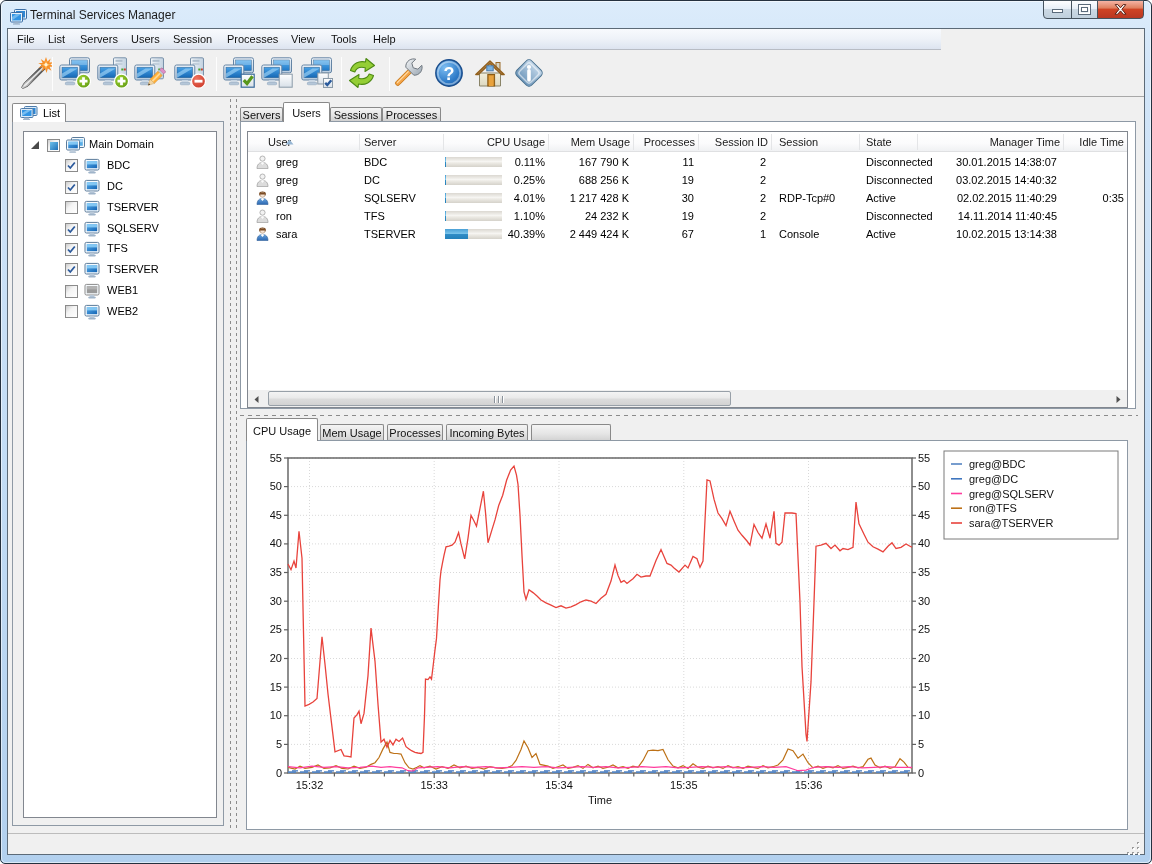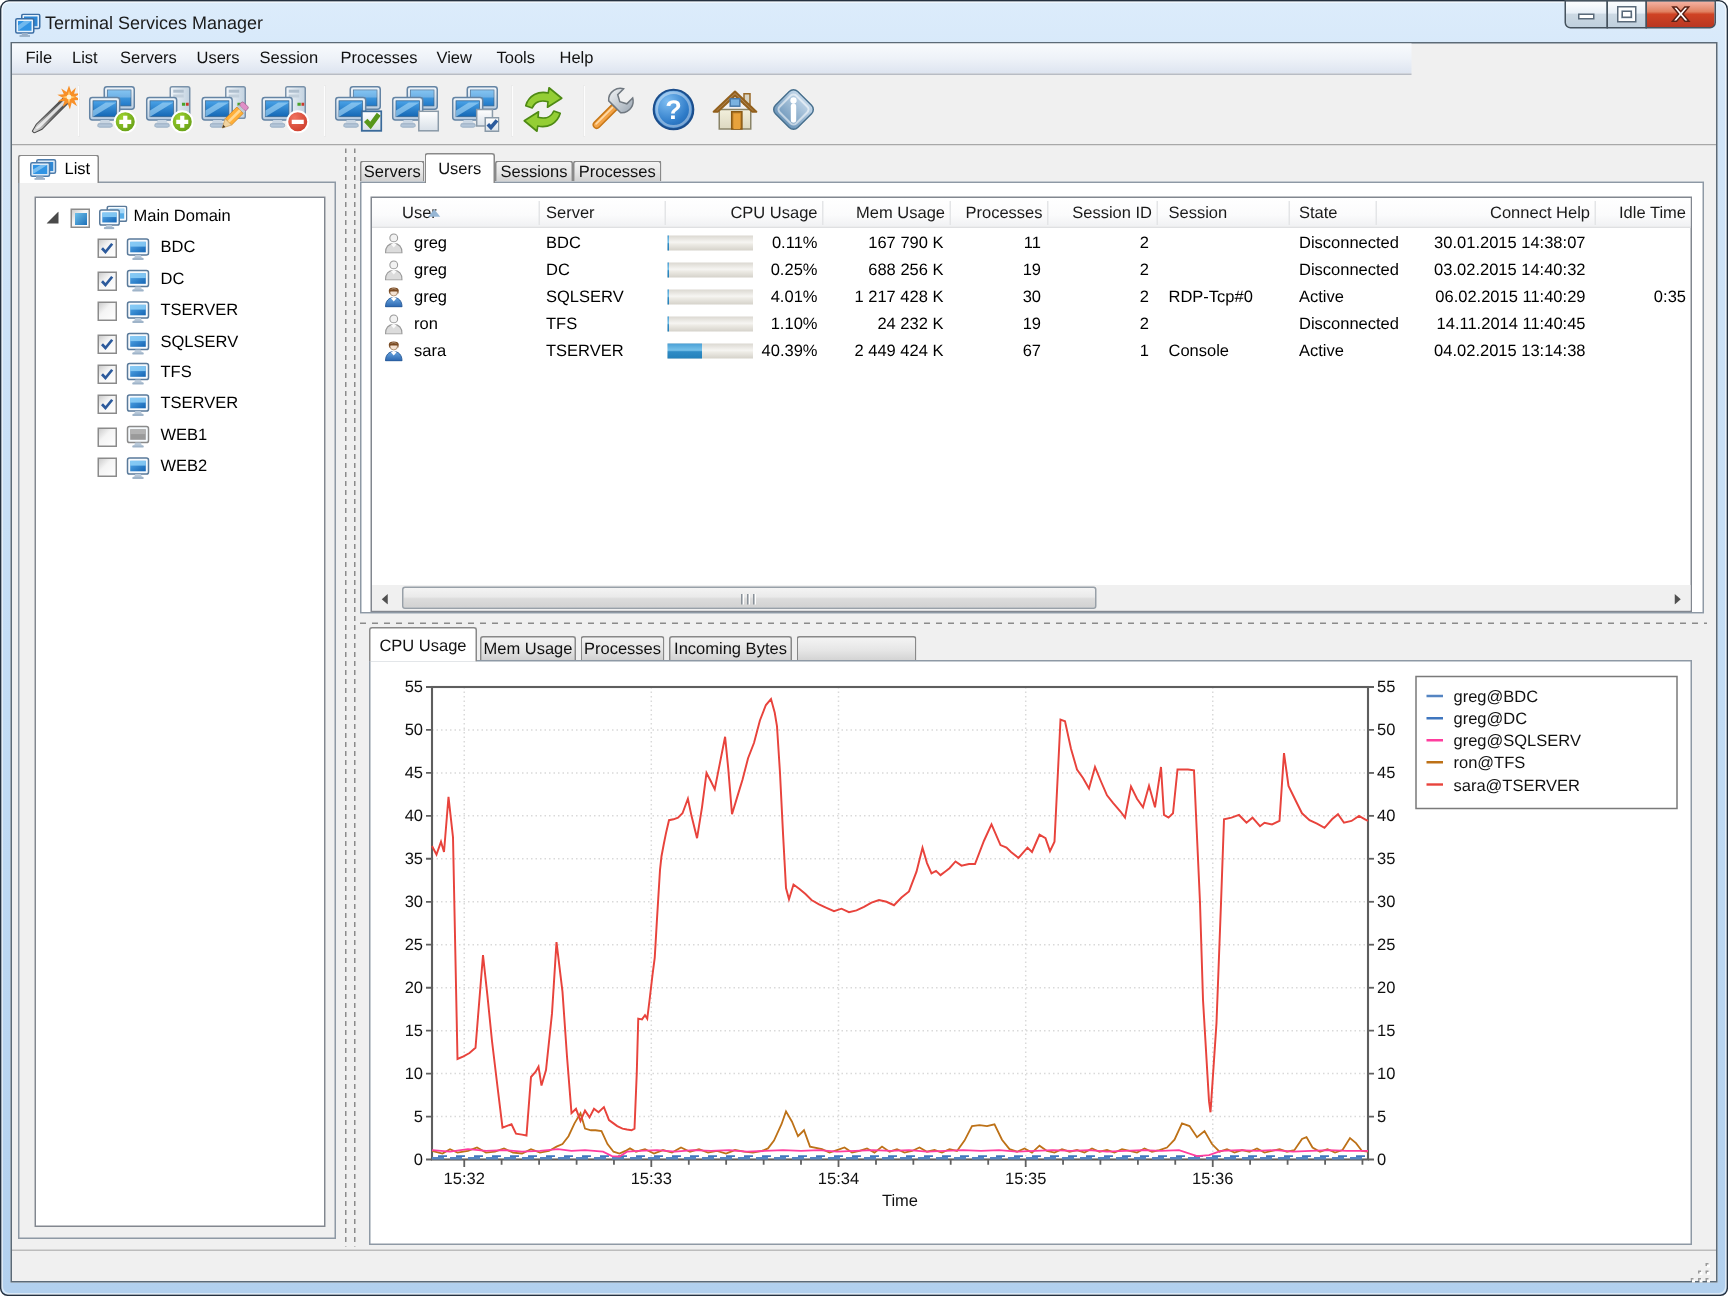--- a/index.html
+++ b/index.html
@@ -432,21 +432,21 @@
 <div class="abs" style="left:909px;top:37px;width:1px;height:16px;background:#e4e5e7"></div>
 <div class="abs" style="left:1055px;top:37px;width:1px;height:16px;background:#e4e5e7"></div>
 <div class="abs" style="left:260px;top:39px;color:#1a1a1a">User</div>
 <div class="abs" style="left:356px;top:39px;color:#1a1a1a">Server</div>
 <div class="abs r" style="left:420px;top:39px;width:117px;color:#1a1a1a">CPU Usage</div>
 <div class="abs r" style="left:505px;top:39px;width:117px;color:#1a1a1a">Mem Usage</div>
 <div class="abs r" style="left:570px;top:39px;width:117px;color:#1a1a1a">Processes</div>
 <div class="abs r" style="left:643px;top:39px;width:117px;color:#1a1a1a">Session ID</div>
 <div class="abs" style="left:771px;top:39px;color:#1a1a1a">Session</div>
 <div class="abs" style="left:858px;top:39px;color:#1a1a1a">State</div>
-<div class="abs r" style="left:935px;top:39px;width:117px;color:#1a1a1a">Connect Help</div>
+<div class="abs r" style="left:935px;top:39px;width:117px;color:#1a1a1a">Manager Time</div>
 <div class="abs r" style="left:999px;top:39px;width:117px;color:#1a1a1a">Idle Time</div>
 <svg class="abs" style="left:277px;top:42px" width="9" height="6">
         <path d="M4.5 0.5 L8.5 5.5 L0.5 5.5 Z" fill="#96b6d4"></path>
       </svg>
 <svg class="abs" style="left:248px;top:58px" width="13" height="14" viewBox="0 0 13 14">
 <circle cx="6.5" cy="3.6" r="2.6" fill="#f2f2f2" stroke="#9a9a9a" stroke-width=".7"></circle>
 <path d="M1 13.6 C1 9.6 3.2 7.4 6.5 7.4 C9.8 7.4 12 9.6 12 13.6 Z" fill="#dcdcdc" stroke="#9a9a9a" stroke-width=".7"></path>
 <path d="M4.6 7.8 L6.5 10 L8.4 7.8 L6.5 6.9 Z" fill="#fafafa"></path>
 </svg>
 <div class="abs" style="left:268px;top:59px">greg</div>
@@ -487,21 +487,21 @@
 <div class="abs" style="left:356px;top:95px">SQLSERV</div>
 <div class="abs" style="left:437px;top:96px;width:57px;height:10px;background:linear-gradient(180deg,#dbd8d1 0%,#f6f5f2 45%,#eceae4 60%,#d5d2ca 100%)">
         <div style="position:absolute;left:0;top:0;width:1.2px;height:10px;background:linear-gradient(180deg,#4aa0d6 0%,#77c2ea 45%,#2f8cc6 55%,#2380ba 100%)"></div>
       </div>
 <div class="abs r" style="left:435px;top:95px;width:102px">4.01%</div>
 <div class="abs r" style="left:540px;top:95px;width:81px">1 217 428 K</div>
 <div class="abs r" style="left:625px;top:95px;width:61px">30</div>
 <div class="abs r" style="left:690px;top:95px;width:68px">2</div>
 <div class="abs" style="left:771px;top:95px">RDP-Tcp#0</div>
 <div class="abs" style="left:858px;top:95px">Active</div>
-<div class="abs r" style="left:909px;top:95px;width:140px">06.02.2015 11:40:29</div>
+<div class="abs r" style="left:909px;top:95px;width:140px">02.02.2015 11:40:29</div>
 <div class="abs r" style="left:1055px;top:95px;width:61px">0:35</div>
 <svg class="abs" style="left:248px;top:112px" width="13" height="14" viewBox="0 0 13 14">
 <circle cx="6.5" cy="3.6" r="2.6" fill="#f2f2f2" stroke="#9a9a9a" stroke-width=".7"></circle>
 <path d="M1 13.6 C1 9.6 3.2 7.4 6.5 7.4 C9.8 7.4 12 9.6 12 13.6 Z" fill="#dcdcdc" stroke="#9a9a9a" stroke-width=".7"></path>
 <path d="M4.6 7.8 L6.5 10 L8.4 7.8 L6.5 6.9 Z" fill="#fafafa"></path>
 </svg>
 <div class="abs" style="left:268px;top:113px">ron</div>
 <div class="abs" style="left:356px;top:113px">TFS</div>
 <div class="abs" style="left:437px;top:114px;width:57px;height:10px;background:linear-gradient(180deg,#dbd8d1 0%,#f6f5f2 45%,#eceae4 60%,#d5d2ca 100%)">
         <div style="position:absolute;left:0;top:0;width:1.2px;height:10px;background:linear-gradient(180deg,#4aa0d6 0%,#77c2ea 45%,#2f8cc6 55%,#2380ba 100%)"></div>
@@ -523,21 +523,21 @@
 <div class="abs" style="left:356px;top:131px">TSERVER</div>
 <div class="abs" style="left:437px;top:132px;width:57px;height:10px;background:linear-gradient(180deg,#dbd8d1 0%,#f6f5f2 45%,#eceae4 60%,#d5d2ca 100%)">
         <div style="position:absolute;left:0;top:0;width:23.0px;height:10px;background:linear-gradient(180deg,#4aa0d6 0%,#77c2ea 45%,#2f8cc6 55%,#2380ba 100%)"></div>
       </div>
 <div class="abs r" style="left:435px;top:131px;width:102px">40.39%</div>
 <div class="abs r" style="left:540px;top:131px;width:81px">2 449 424 K</div>
 <div class="abs r" style="left:625px;top:131px;width:61px">67</div>
 <div class="abs r" style="left:690px;top:131px;width:68px">1</div>
 <div class="abs" style="left:771px;top:131px">Console</div>
 <div class="abs" style="left:858px;top:131px">Active</div>
-<div class="abs r" style="left:909px;top:131px;width:140px">04.02.2015 13:14:38</div>
+<div class="abs r" style="left:909px;top:131px;width:140px">10.02.2015 13:14:38</div>
 <div class="abs" style="left:240px;top:293px;width:879px;height:17px;background:#f0f0f0"></div>
 <svg class="abs" style="left:246px;top:299px" width="5" height="7">
         <path d="M4.5 0 L4.5 7 L0.5 3.5 Z" fill="#505050"></path>
       </svg>
 <svg class="abs" style="left:1108px;top:299px" width="5" height="7">
         <path d="M0.5 0 L0.5 7 L4.5 3.5 Z" fill="#505050"></path>
       </svg>
 <div class="abs" style="left:260px;top:294px;width:463px;height:15px;border:1px solid #98a0a8;border-radius:2px;background:linear-gradient(180deg,#f4f4f4 0%,#eaeaea 45%,#dcdcdc 55%,#d2d2d2 100%)">
         <div style="position:absolute;left:225px;top:4px;width:2px;height:7px;border-left:1px solid #8a929a;border-right:1px solid #fff"></div>
         <div style="position:absolute;left:229px;top:4px;width:2px;height:7px;border-left:1px solid #8a929a;border-right:1px solid #fff"></div>

